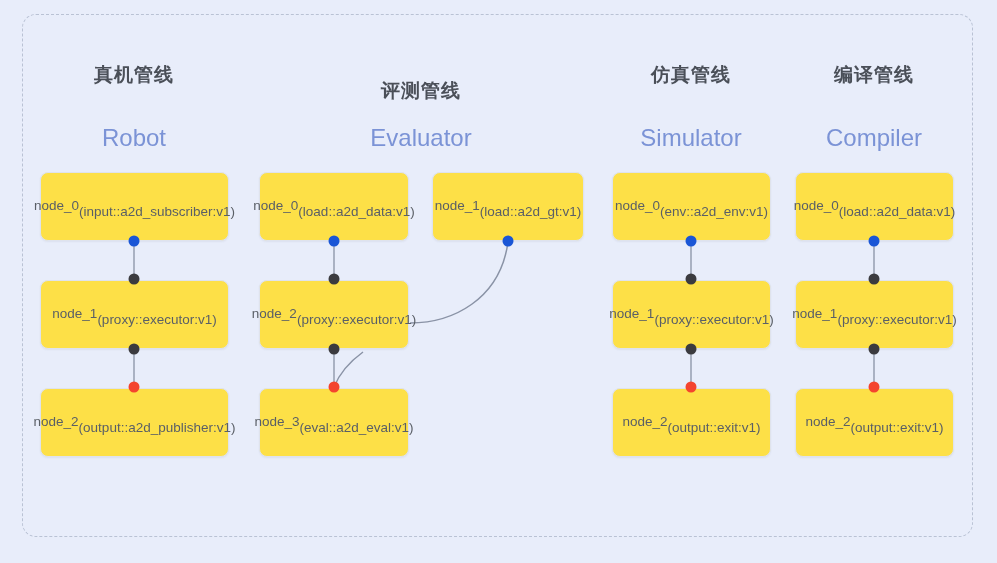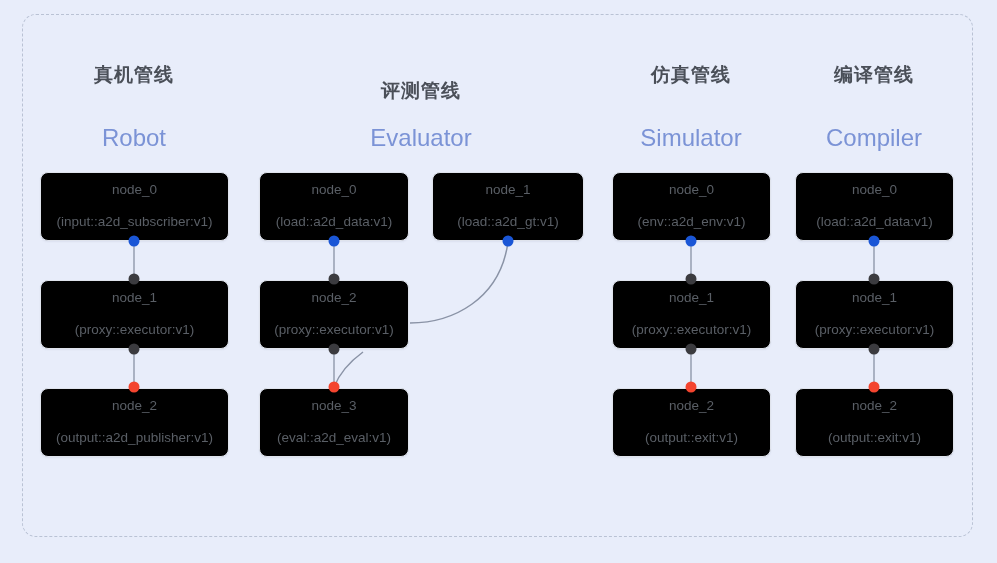--- a/index.html
+++ b/index.html
@@ -47,26 +47,26 @@
     text-align: center;
     color: #7b93d6;
     font-size: 24px;
     font-weight: 400;
     white-space: nowrap;
   }
   
   .node {
     position: absolute;
     box-sizing: border-box;
-    background: #000000;
+    background: #fde047;
     border: 1px solid #dfe3ec;
     border-radius: 8px;
     box-shadow: 0 1px 2px rgba(60,70,100,0.07);
     display: flex;
-    flex-direction: column;
+    flex-direction: row;
     align-items: center;
     justify-content: center;
     color: #5a5f66;
     font-size: 13.5px;
     line-height: 1.55;
   }
   .node-name { display: block; }
   .node-type { display: block; margin-top: 11px; }
   
   .port {

